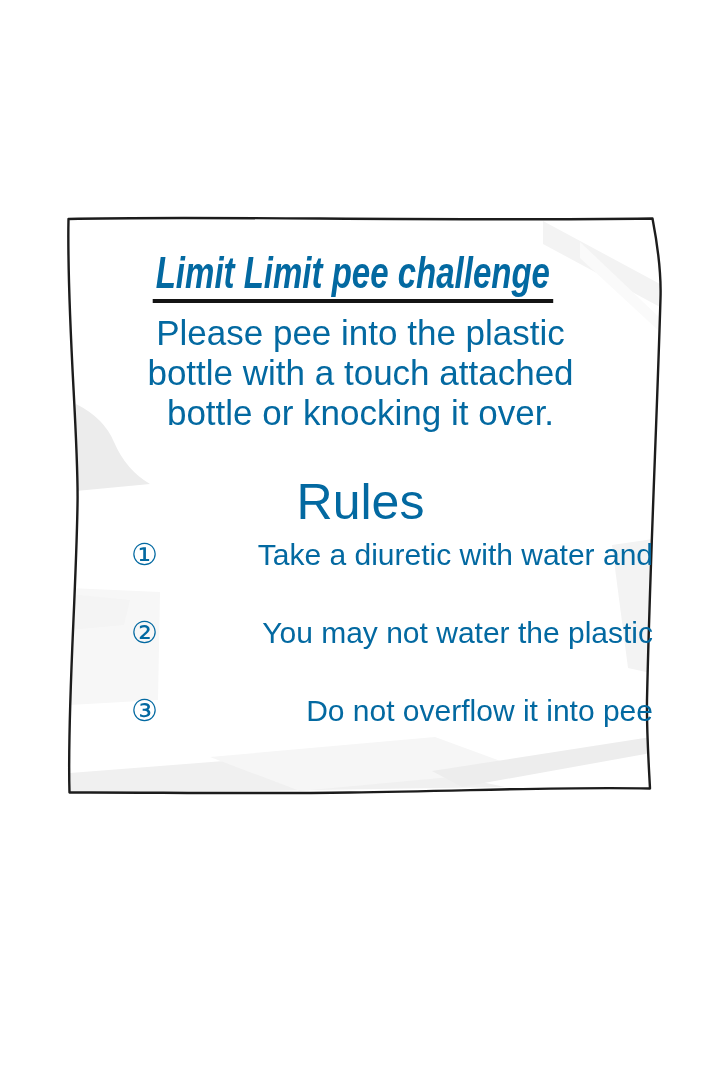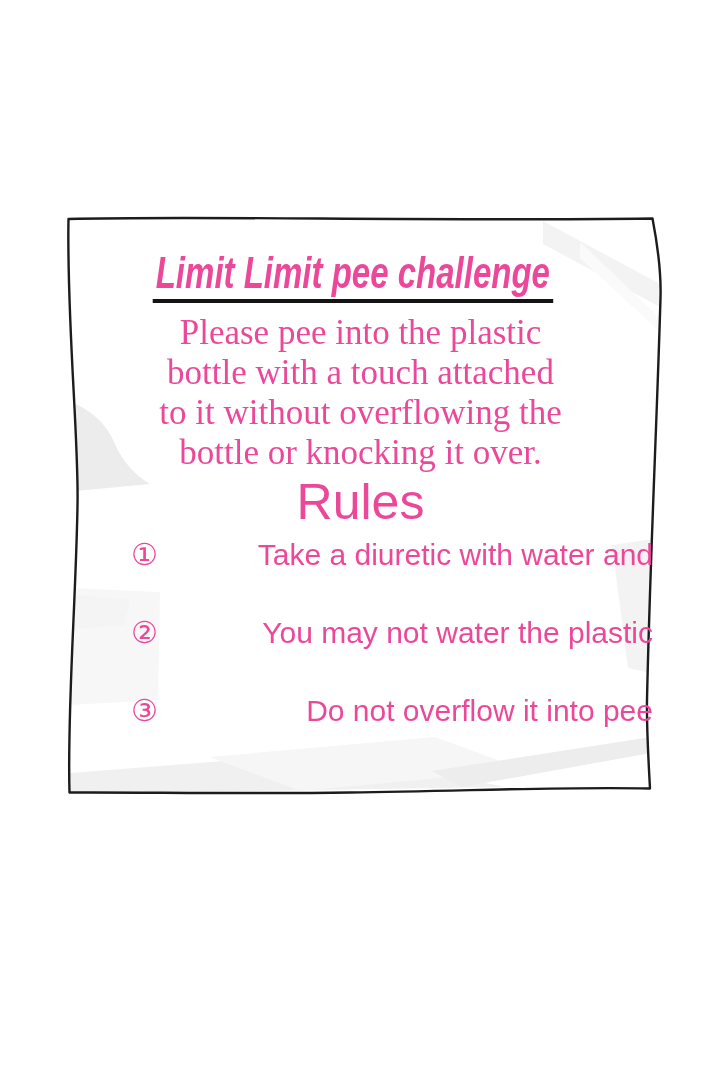--- a/index.html
+++ b/index.html
@@ -7,21 +7,21 @@
     padding: 0;
     background: #ffffff;
   }
   .canvas {
     position: relative;
     width: 720px;
     height: 1080px;
     background: #ffffff;
     overflow: hidden;
     font-family: "Liberation Sans", "DejaVu Sans", sans-serif;
-    color: #ec4899;
+    color: #0369a1;
   }
   .paper-svg {
     position: absolute;
     left: 0;
     top: 0;
   }
   .paper-content {
     position: absolute;
     left: 68px;
     top: 218px;
@@ -54,21 +54,20 @@
     top: 95px;
     left: 0;
     right: 0;
     text-align: center;
     font-size: 35px;
     line-height: 40px;
   }
   .intro .line {
     display: block;
     white-space: pre-wrap;
-    font-family: Liberation Serif, serif;
   }
   .rules-heading {
     position: absolute;
     top: 264px;
     left: 0;
     right: 0;
     text-align: center;
     font-size: 50px;
     line-height: 40px;
   }
@@ -154,21 +153,20 @@
 
   <div class="paper-content">
 
     <div class="title-row">
       <span class="note-title">Limit Limit pee challenge</span>
     </div>
 
     <div class="intro">
       <span class="line">Please pee into the plastic</span>
       <span class="line">bottle with a touch attached</span>
-      <span class="line">to it without overflowing the</span>
       <span class="line">bottle or knocking it over.</span>
     </div>
 
     <div class="rules-heading">Rules</div>
 
     <div class="rule rule-1">
       <span class="rule-num">①</span>
       <div class="rule-text">
         <span class="line">Take a diuretic with water and</span>
       </div>

